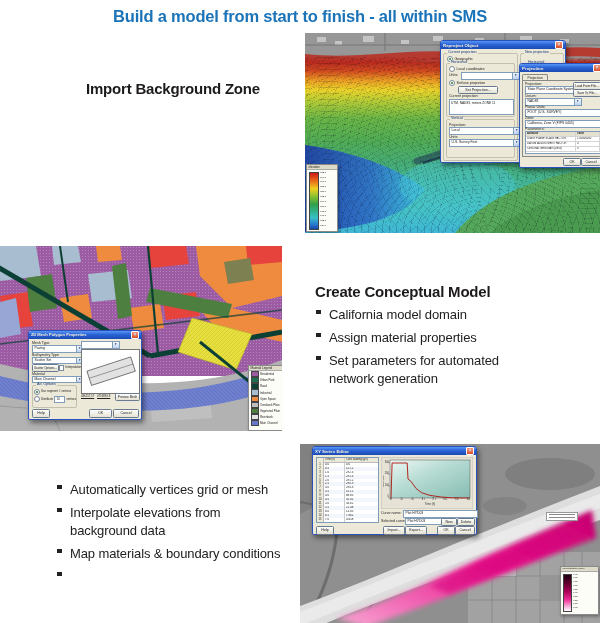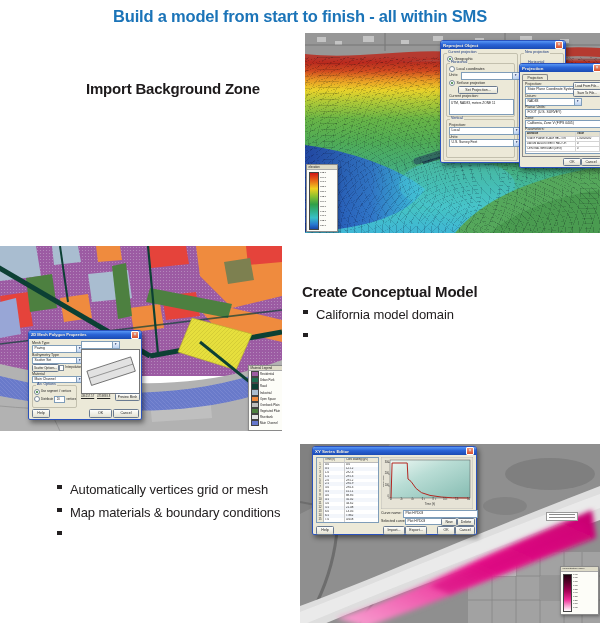--- a/index.html
+++ b/index.html
@@ -8,21 +8,21 @@
   h1{position:absolute;top:7px;left:0;width:100%;text-align:center;margin:0;
      font-size:16.5px;font-weight:700;color:#1b74b8;letter-spacing:-.2px;}
   
   .tb{position:absolute;}
   .tb h2{margin:0 0 5px;font-size:15px;font-weight:700;color:#1d1a1b;white-space:nowrap;letter-spacing:-.2px;}
   .tb ul{list-style:none;margin:0;padding:0;}
   .tb li{position:relative;padding-left:14px;margin-bottom:5px;}
   .sq{position:absolute;left:1px;top:4.5px;width:4.5px;height:4.5px;background:#232021;}
   .bt{font-size:13px;line-height:1.12;letter-spacing:-.1px;}
   #tb1{left:86px;top:80px;width:175px;}
-  #tb2{left:302px;top:283px;width:200px;}
+  #tb2{left:315px;top:283px;width:200px;}
   #tb3{left:56px;top:480px;width:225px;}
   
   .shot{position:absolute;overflow:hidden;}
   #topo{left:305px;top:33px;width:295px;height:200px;}
   #lu{left:0;top:246px;width:282px;height:185px;}
   #plume{left:300px;top:444px;width:300px;height:179px;}
   .mapsvg{position:absolute;inset:0;width:100%;height:100%;}
   .contours{position:absolute;left:0;right:0;top:24px;bottom:0;pointer-events:none;mix-blend-mode:multiply;background:
     repeating-radial-gradient(ellipse 260px 150px at 62% 98%, rgba(15,25,60,.20) 0 .7px, transparent .7px 7px),
     repeating-radial-gradient(ellipse 300px 200px at 8% 72%, rgba(15,25,60,.16) 0 .7px, transparent .7px 9px),
@@ -426,28 +426,30 @@
           <span class="mlb">Main Channel</span>
         </div>
         </div>
     </div>
   </div>
 
   <div class="tb" id="tb2">
     <h2>Create Conceptual Model</h2>
     <ul>
         <li><span class="sq"></span><span class="bt">California model domain</span></li>
+        <li><span class="sq"></span><span class="bt">Assign material properties</span></li>
         <li><span class="sq"></span></li>
+        <li><span class="sq"></span><span class="bt">Set parameters for automated network generation</span></li>
       </ul>
   </div>
 
   <div class="tb" id="tb3">
     <ul>
         <li><span class="sq"></span><span class="bt">Automatically vertices grid or mesh</span></li>
-        <li><span class="sq"></span></li>
+        <li><span class="sq"></span><span class="bt">Interpolate elevations from background data</span></li>
         <li><span class="sq"></span><span class="bt">Map materials &amp; boundary conditions</span></li>
         <li><span class="sq"></span></li>
       </ul>
   </div>
 
   <div class="shot" id="plume">
     <svg class="mapsvg" viewBox="0 0 300 179" preserveAspectRatio="none">
       <defs>
         <linearGradient id="pg" x1="1" y1="0" x2="0" y2="1">
           <stop offset="0" stop-color="#c4006e"></stop>

